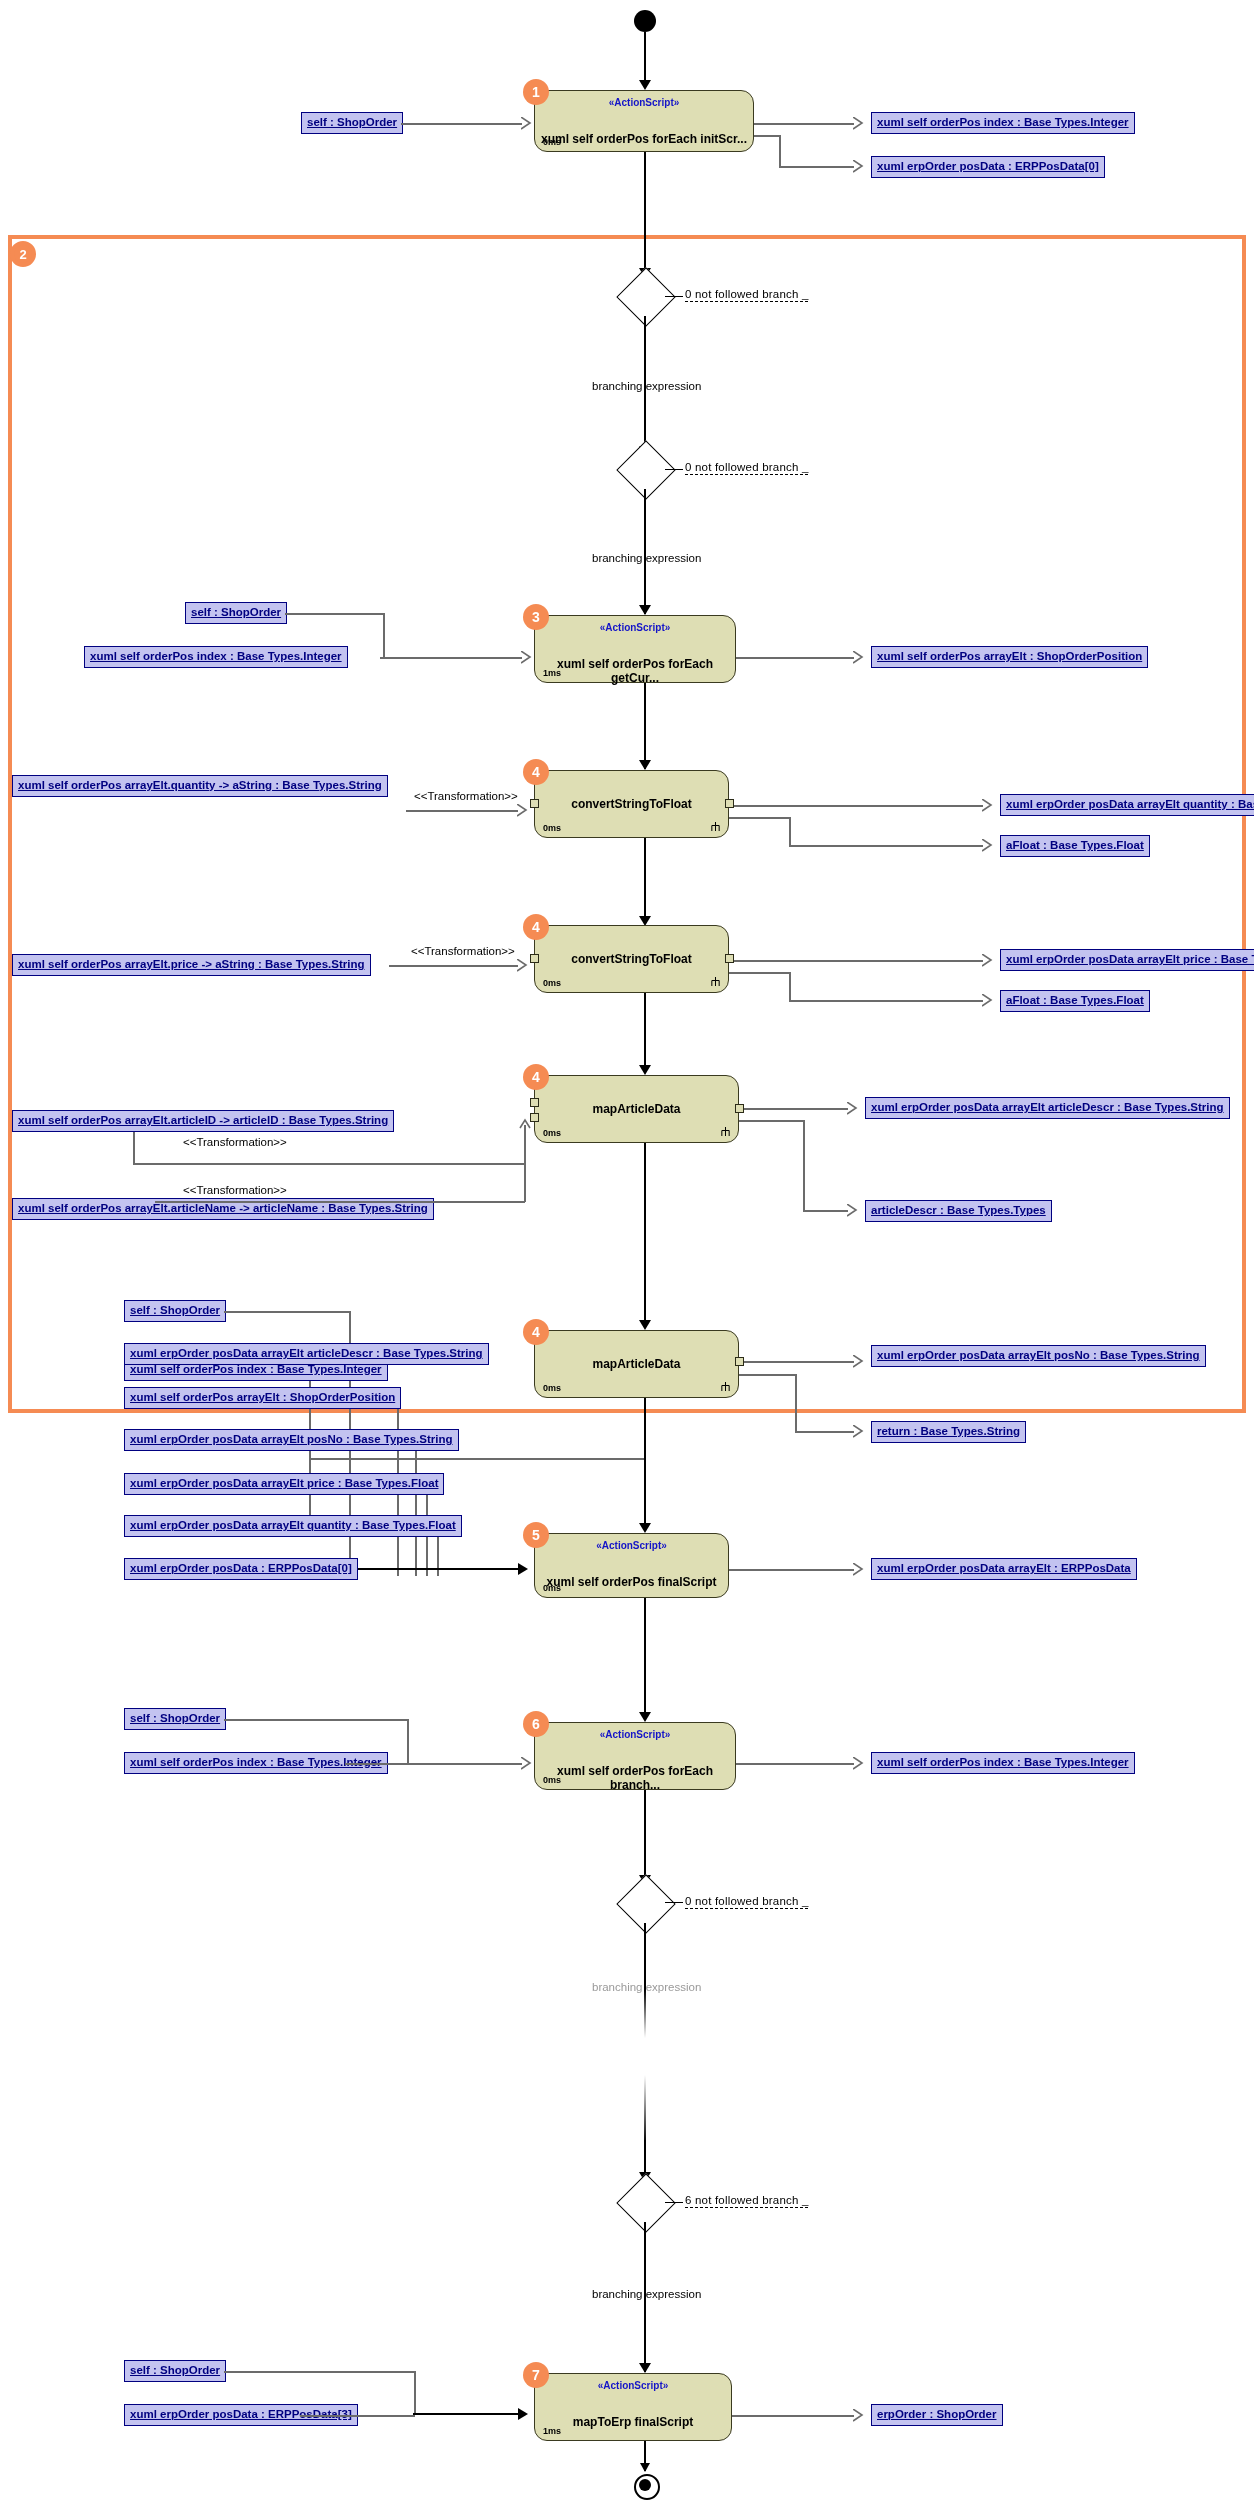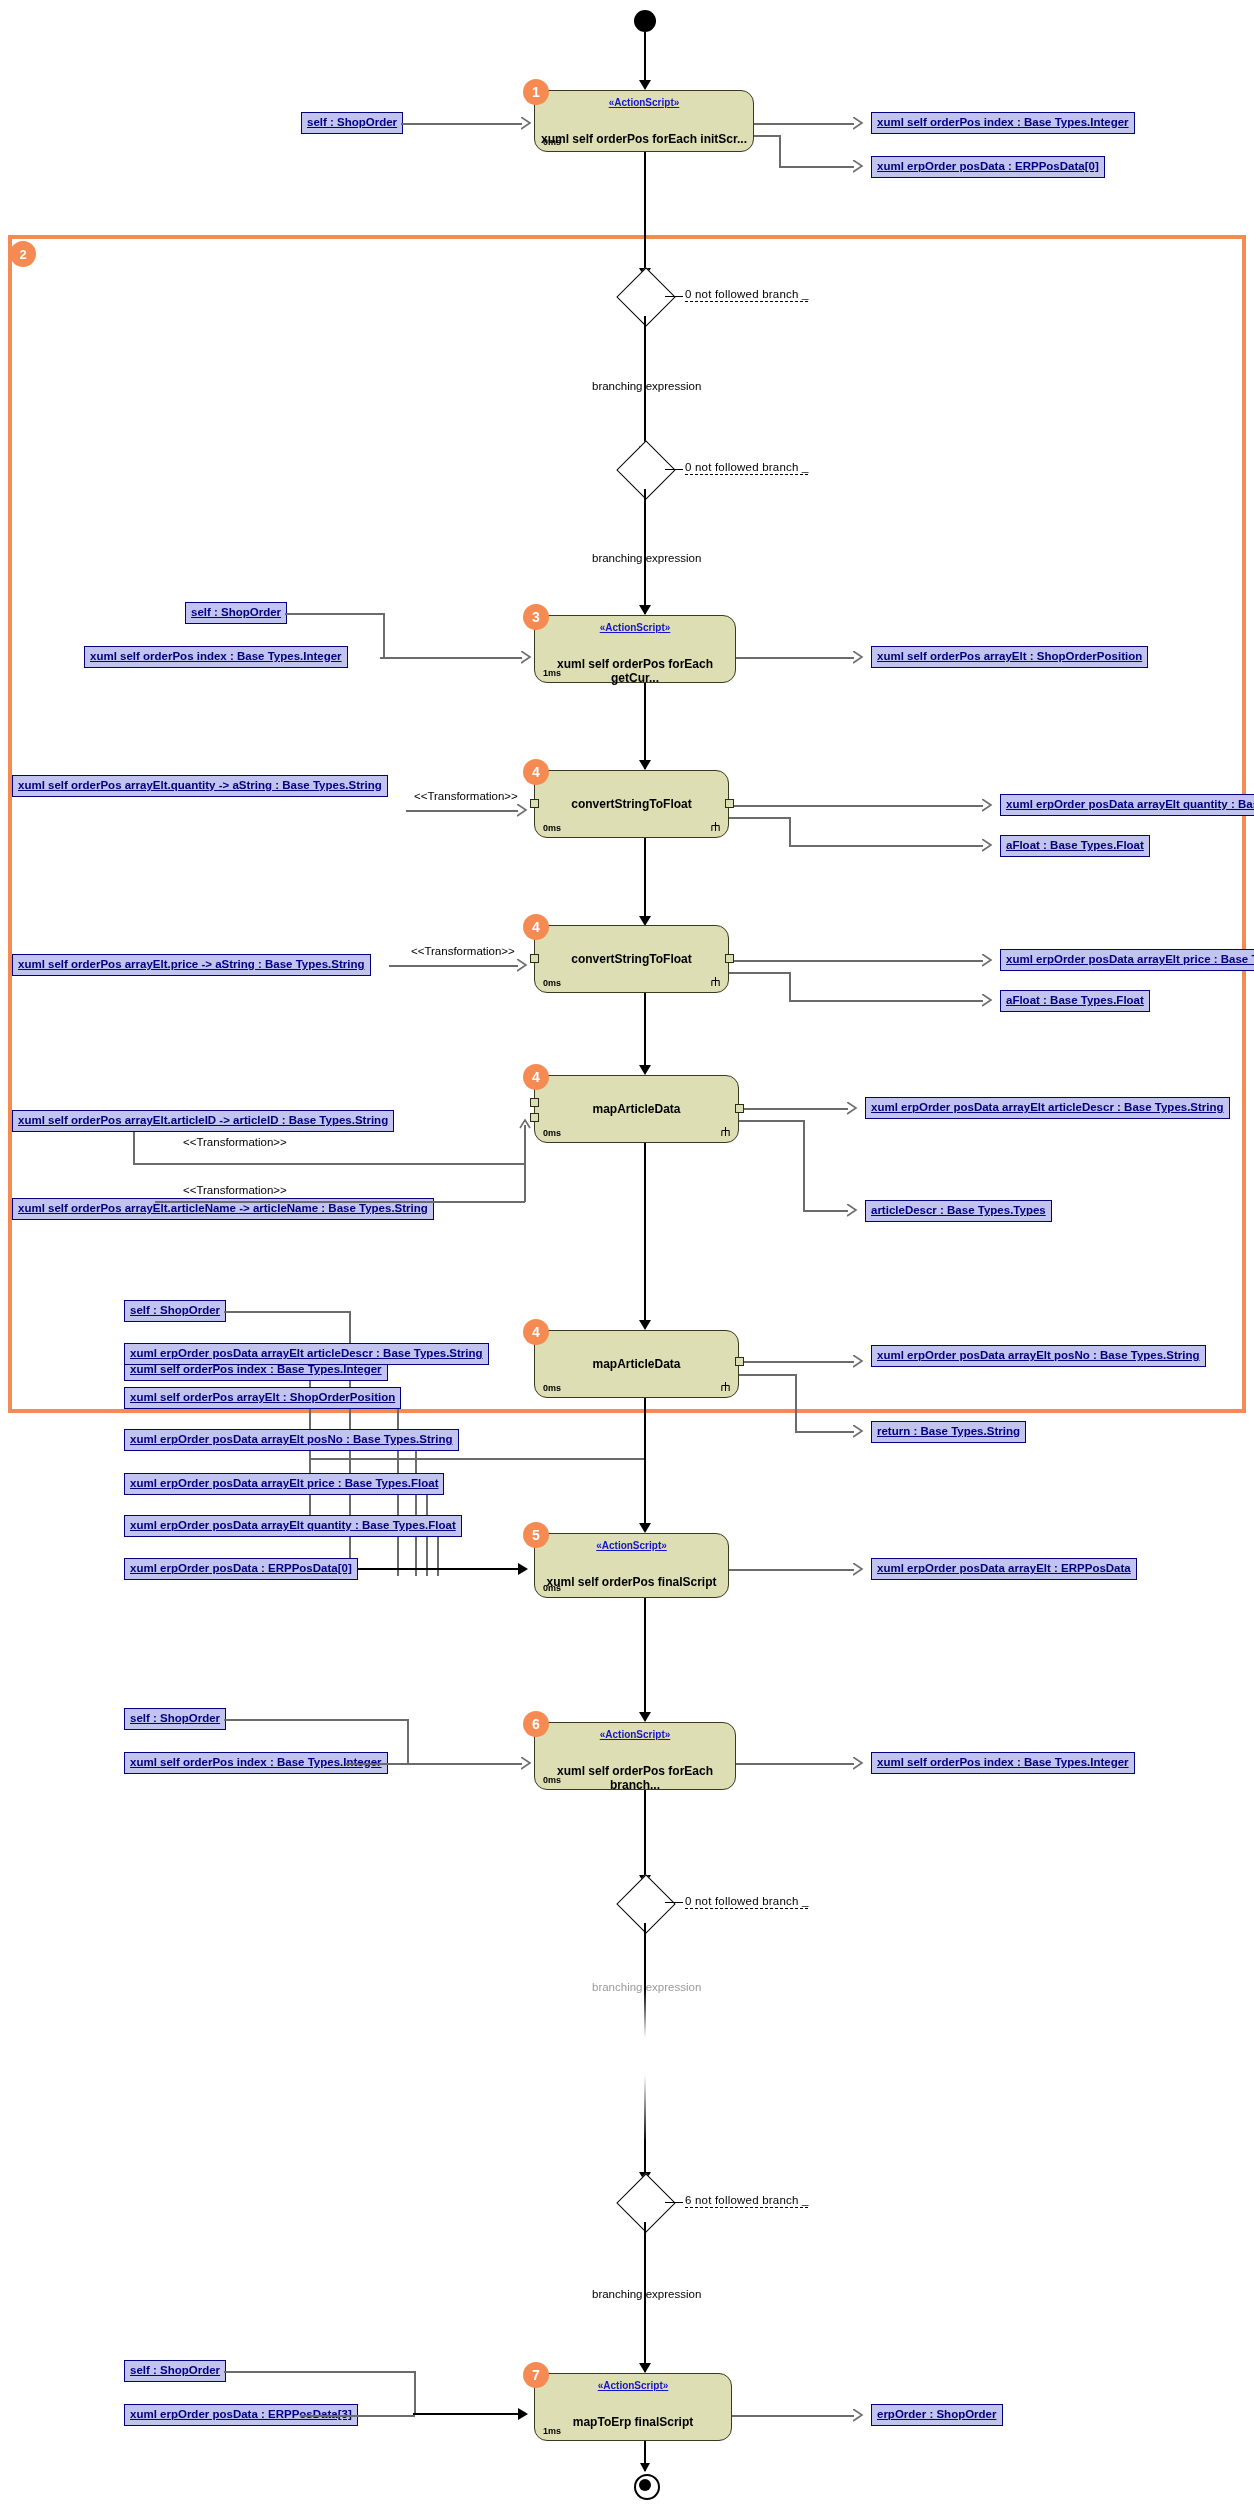--- a/index.html
+++ b/index.html
@@ -24,21 +24,21 @@
   
   .action{
     position:absolute;
     background:#dedeb4;
     border:1.3px solid #3a3a20;
     border-radius:13px;
     box-sizing:border-box;
   }
   .action .stereo{
     position:absolute;left:0;right:0;top:6px;
-    text-align:center;color:#1414c8;font-size:10px;font-weight:bold;text-decoration:underline;
+    text-align:center;color:#1414c8;font-size:10px;font-weight:bold;
   }
   .action .aname{
     position:absolute;left:0;right:0;
     text-align:center;color:#000;font-size:12px;font-weight:bold;
   }
   .action .aname.withstereo{top:20px;margin-top:21px;}
   .action .aname.nostereo{top:50%;transform:translateY(-50%);}
   .action .dur{
     position:absolute;left:8px;bottom:4px;color:#000;font-size:9px;font-weight:bold;
   }

